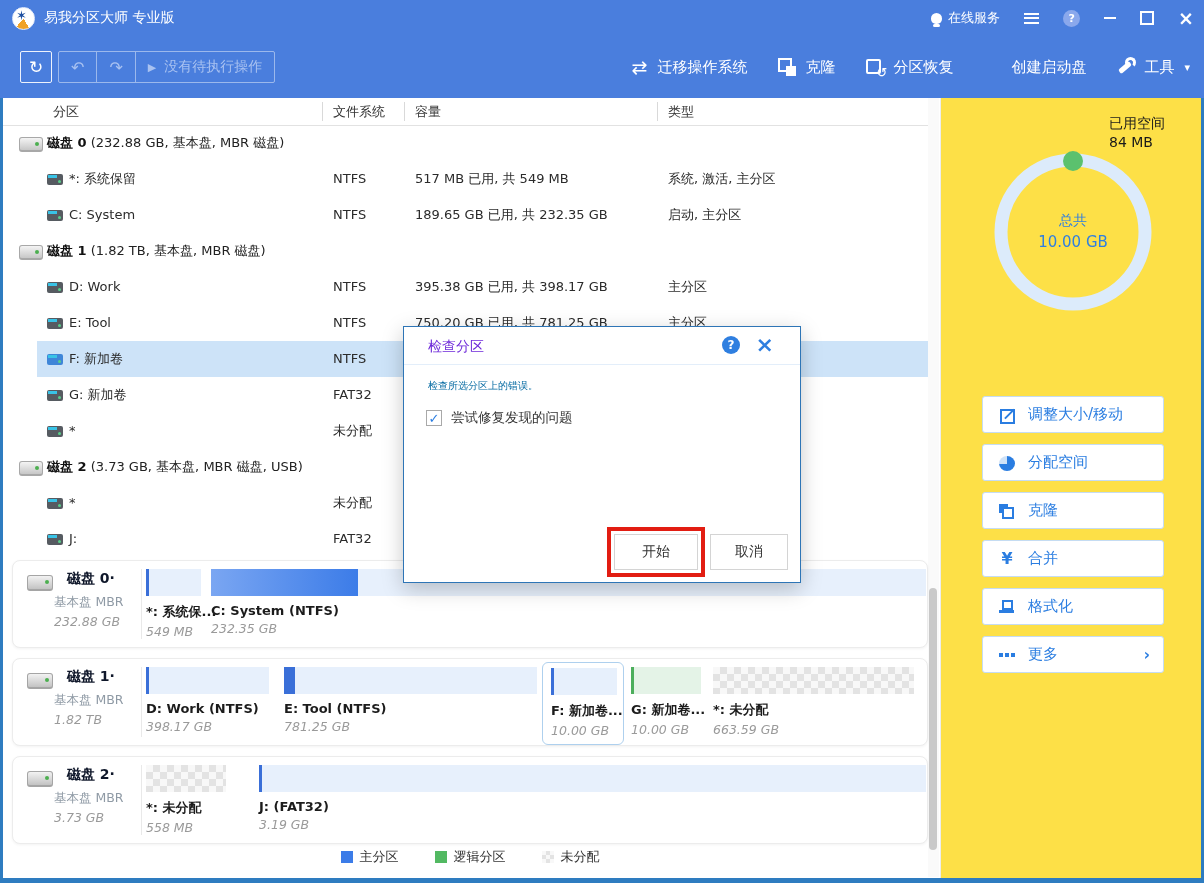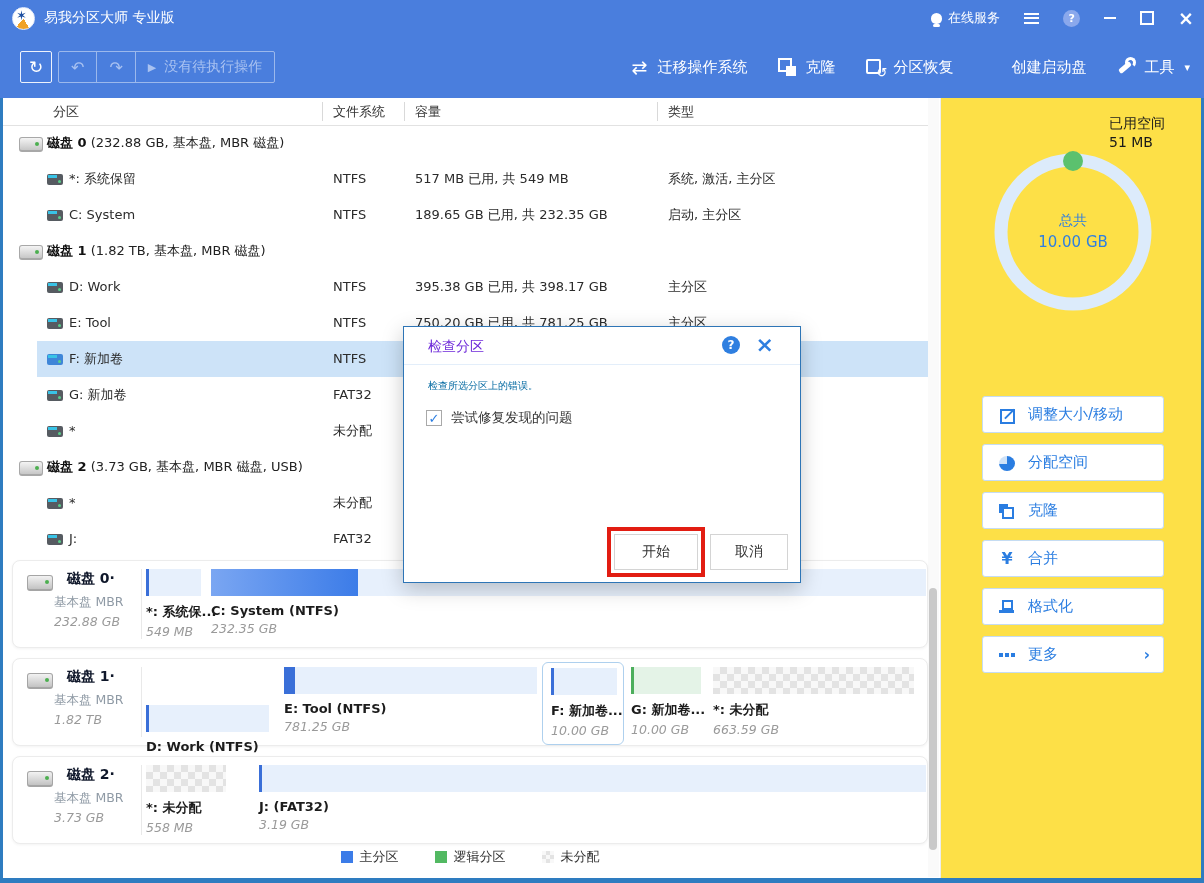--- a/index.html
+++ b/index.html
@@ -291,21 +291,21 @@
     <div class="scroll-thumb"></div>
   </div>
 
   <div class="rpanel">
     <svg class="donut-svg" width="166" height="166">
       <circle cx="83" cy="83" r="72" fill="none" stroke="#dcebfb" stroke-width="13"></circle>
       <circle cx="83" cy="12" r="10" fill="#5bc16e"></circle>
     </svg>
     <div class="used-label">
       <div>已用空间</div>
-      <div>51 MB</div>
+      <div>84 MB</div>
     </div>
     <div class="donut-center">
       <div class="t1">总共</div>
       <div class="t2">10.00 GB</div>
     </div>
     <div class="actions">
       <div class="act-btn">
         <span class="aic ic-resize"></span>
         <span>调整大小/移动</span>
       </div>
@@ -354,21 +354,21 @@
       <div class="psize">232.35 GB</div>
     </div>
   </div>
 
   <div class="card card1">
     <span class="cd-icon"></span>
     <div class="cd-name">磁盘 1·</div>
     <div class="cd-type">基本盘 MBR</div>
     <div class="cd-size">1.82 TB</div>
     <div class="divider"></div>
-    <div class="seg" style="left:133px;width:123px;margin-top:38px;">
+    <div class="seg" style="left:133px;width:123px;">
       <div class="bar" style="width:123px;">
           <span class="sliver"></span>
         </div>
       <div class="plabel">D: Work (NTFS)</div>
       <div class="psize">398.17 GB</div>
     </div>
     <div class="seg" style="left:271px;width:253px;">
       <div class="bar" style="width:253px;">
           <span class="sliver" style="width:11px;"></span>
         </div>

